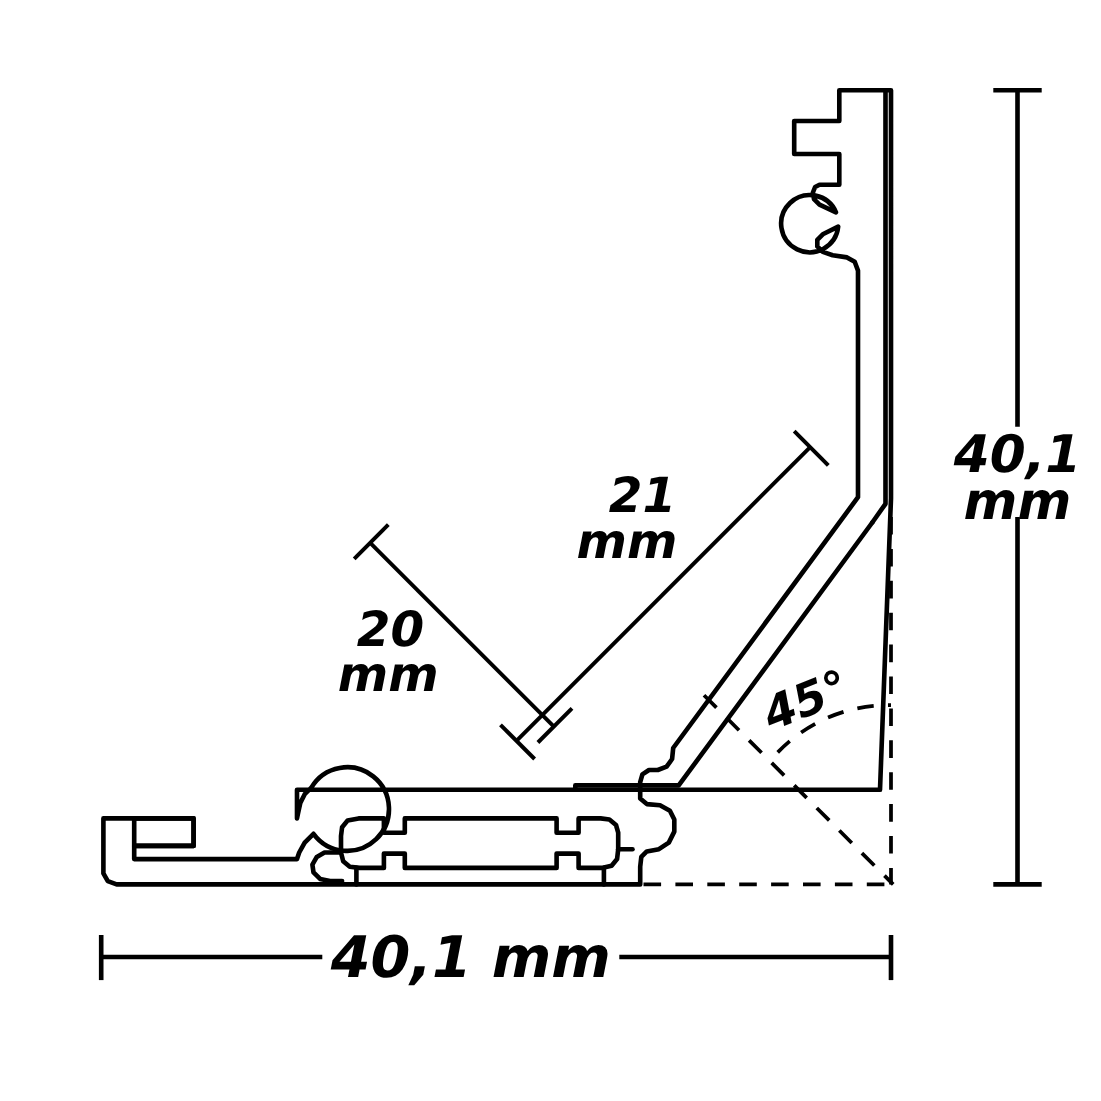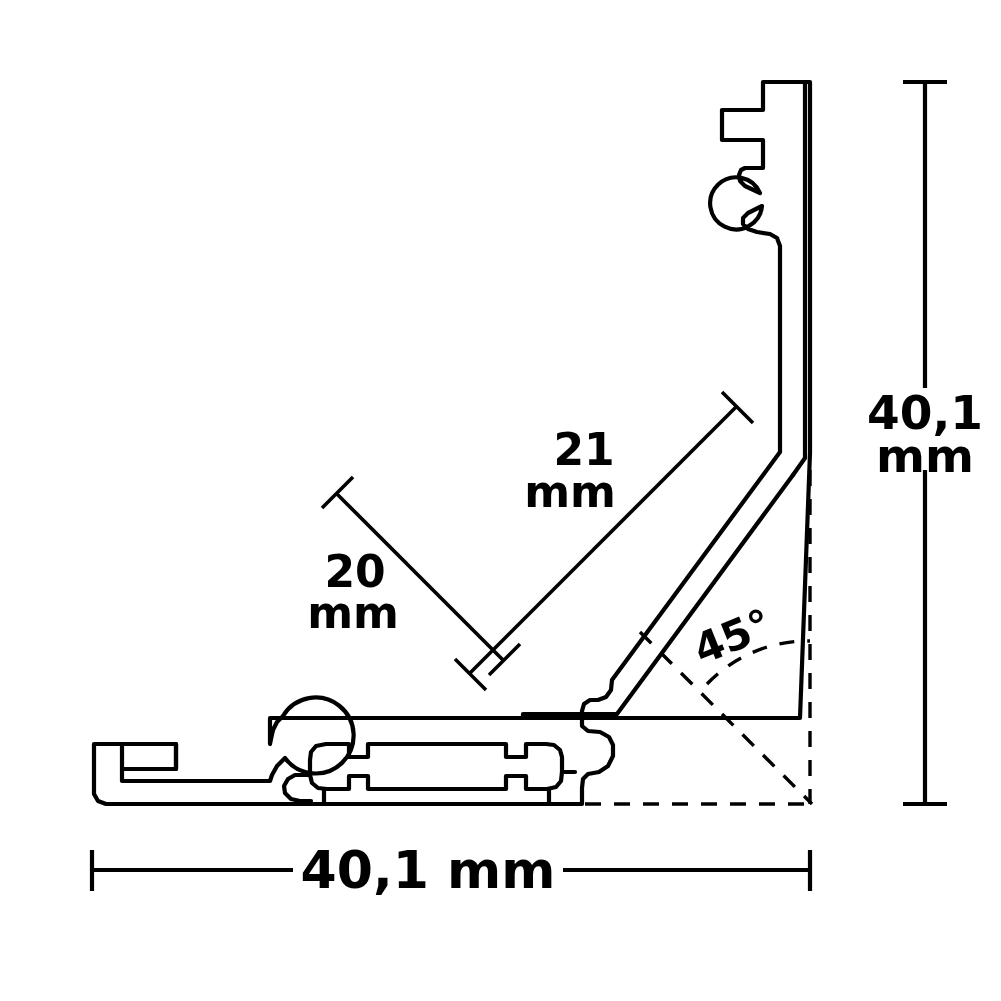--- a/index.html
+++ b/index.html
@@ -11,20 +11,21 @@
     width: 1001px;
     height: 1001px;
     font-family: "Liberation Sans", sans-serif;
     overflow: hidden;
   }
   #drawing-root {
     position: relative;
     width: 1001px;
     height: 1001px;
     background: #ffffff;
+    font-style: italic;
   }
   svg#tech-drawing {
     display: block;
     width: 1001px;
     height: 1001px;
   }
   .profile-outline {
     fill: none;
     stroke: #000000;
     stroke-width: 4.2;

